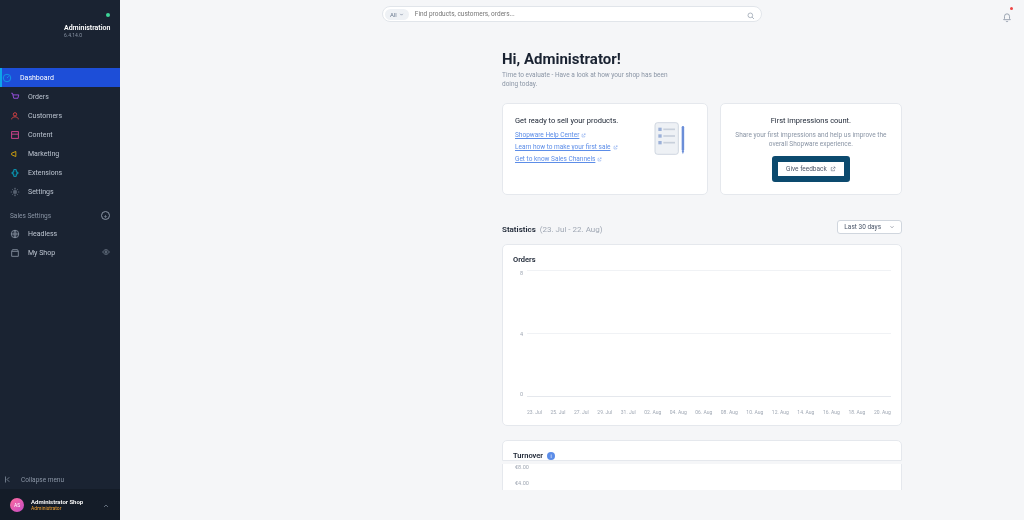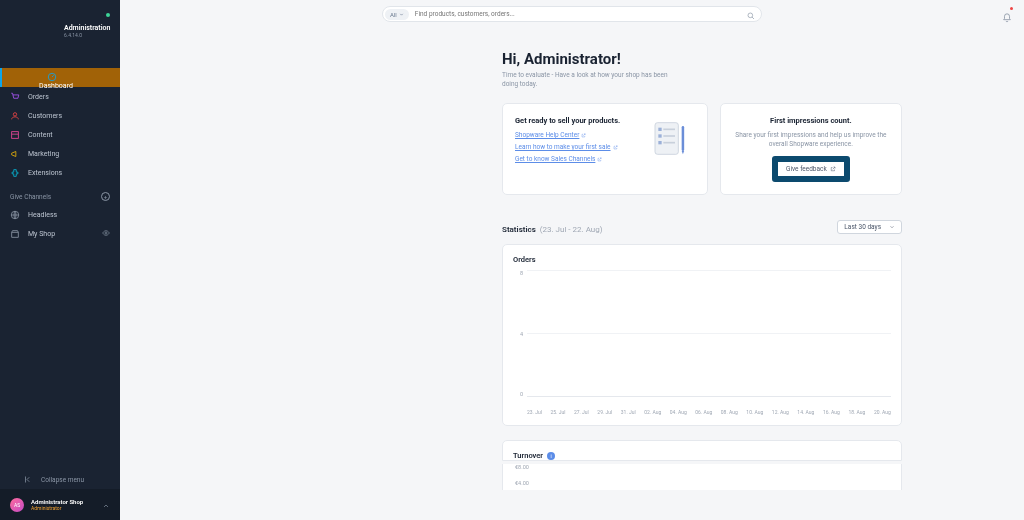--- a/index.html
+++ b/index.html
@@ -6,27 +6,27 @@
 body { background: #f5f6f8; width: 1024px; height: 520px; overflow: hidden; display: flex; }
 .sidebar { width: 120px; background: #1a2332; color: #fff; display: flex; flex-direction: column; height: 100%; position: relative; }
 .logo-row { display: flex; align-items: center; padding: 24px 10px; font-size: 7px; margin-left: 48px; }
 .logo-svg { width: 14px; height: 14px; margin-right: 6px; }
 .logo-text { display: flex; flex-direction: column; }
 .logo-title { font-size: 7px; font-weight: 600; }
 .logo-sub { font-size: 5px; color: #8a95a5; }
 .status-dot { width: 4px; height: 4px; border-radius: 50%; background: #3dd598; position: absolute; right: 10px; top: 13px; }
 .nav { margin-top: 6px; }
 .nav-item { display: flex; align-items: center; padding: 4px 10px; font-size: 7px; color: #bcc4d0; cursor: pointer; height: 19px; }
-.nav-item.active { background: #a16207; color: #fff; border-left: 2px solid #0ea5e9; padding-left: 0; flex-direction: column; }
+.nav-item.active { background: #1d4ed8; color: #fff; border-left: 2px solid #0ea5e9; padding-left: 0; }
 .nav-icon { width: 10px; height: 10px; margin-right: 8px; display: flex; align-items: center; justify-content: center; }
 .nav-icon svg { width: 10px; height: 10px; }
 .section-title { font-size: 6.5px; color: #8a95a5; padding: 4px 10px; display: flex; justify-content: space-between; align-items: center; margin-top: 6px; }
 .add-circle { width: 9px; height: 9px; border: 1px solid #8a95a5; border-radius: 50%; display: flex; align-items: center; justify-content: center; font-size: 6px; }
 .bottom-area { position: absolute; bottom: 0; width: 100%; }
-.collapse-row { display: flex; align-items: center; padding: 5px 24px; font-size: 6.5px; color: #8a95a5; cursor: pointer; }
+.collapse-row { display: flex; align-items: center; padding: 5px 4px; font-size: 6.5px; color: #8a95a5; cursor: pointer; }
 .collapse-row svg { width: 9px; height: 9px; margin-right: 8px; }
 .user-row { display: flex; align-items: center; padding: 6px 10px; background: #141c28; }
 .avatar { width: 14px; height: 14px; border-radius: 50%; background: linear-gradient(135deg,#ff6b9d,#c44bc4); display: flex; align-items: center; justify-content: center; font-size: 5px; color: #fff; margin-right: 7px; }
 .user-info { display: flex; flex-direction: column; flex: 1; }
 .user-shop { font-size: 6px; font-weight: 600; }
 .user-role { font-size: 5px; color: #f0a030; }
 .user-chev { color: #8a95a5; }
 .main { flex: 1; display: flex; flex-direction: column; height: 100%; overflow-y: auto; }
 .topbar { display: flex; align-items: center; justify-content: center; padding: 6px 0; position: relative; height: 28px; }
 .searchbox { display: flex; align-items: center; background: #fff; border: 1px solid #e1e5ea; border-radius: 10px; height: 16px; width: 380px; overflow: hidden; }
@@ -37,21 +37,21 @@
 .bell-dot { position: absolute; top: -1px; right: -1px; width: 3px; height: 3px; border-radius: 50%; background: #ef4444; }
 .content { padding: 0 0 20px 0; }
 .content-inner { max-width: 400px; margin: 16px auto; margin-left: 382px; }
 .greeting { margin-top: 22px; }
 .greeting h1 { font-size: 15px; font-weight: 700; color: #1a2332; }
 .greeting p { font-size: 6.5px; color: #8a95a5; margin-top: 3px; line-height: 1.4; max-width: 180px; }
 .cards-row { display: flex; gap: 12px; margin-top: 14px; }
 .card { background: #fff; border: 1px solid #e5e8ed; border-radius: 5px; padding: 12px; }
 .card.left { flex: 1.15; display: flex; justify-content: space-between; }
 .card.right { flex: 1; text-align: center; }
-.card-title { font-size: 7.5px; font-weight: 700; color: #1a2332; margin-bottom: 6px; }
+.card-title { font-size: 7.5px; font-weight: 400; color: #1a2332; margin-bottom: 6px; }
 .links { display: flex; flex-direction: column; gap: 4px; justify-content: space-between; }
 .link { font-size: 6.5px; color: #5c8de8; text-decoration: underline; cursor: pointer; display: flex; align-items: center; gap: 2px; }
 .ext-icon { width: 5px; height: 5px; }
 .card-desc { font-size: 6.5px; color: #8a95a5; margin-bottom: 8px; line-height: 1.3; }
 .btn { display: inline-flex; align-items: center; gap: 3px; border: 6px solid #0c4a6e; border-radius: 3px; padding: 3px 8px; font-size: 6.5px; color: #4a5568; cursor: pointer; background: #fff; }
 .illus { width: 50px; height: 50px; }
 .stats-row { display: flex; justify-content: space-between; align-items: center; margin-top: 22px; }
 .stats-title { font-size: 8px; font-weight: 600; color: #1a2332; }
 .stats-range { font-size: 8px; color: #a0a8b4; font-weight: 400; }
 .range-select { border: 1px solid #d0d6de; border-radius: 3px; padding: 2px 6px; font-size: 6.5px; color: #4a5568; display: flex; align-items: center; gap: 8px; cursor: pointer; background: #fff; }
@@ -130,24 +130,33 @@
       <span>Marketing</span>
     </div>
     <div class="nav-item">
       <span class="nav-icon">
           <svg viewBox="0 0 24 24" fill="none" stroke="#06b6d4" stroke-width="2">
             <path d="M9 4v6H5v4h4v6h6v-6h4v-4h-4V4z"></path>
           </svg>
         </span>
       <span>Extensions</span>
     </div>
+    <div class="nav-item">
+      <span class="nav-icon">
+          <svg viewBox="0 0 24 24" fill="none" stroke="#8a95a5" stroke-width="2">
+            <circle cx="12" cy="12" r="3"></circle>
+            <path d="M12 2v4M12 18v4M4 12H2M22 12h-2M6 6l2 2M16 16l2 2M6 18l2-2M16 8l2-2"></path>
+          </svg>
+        </span>
+      <span>Settings</span>
+    </div>
   </div>
 
   <div class="section-title">
-    <span>Give Channels</span>
+    <span>Sales Settings</span>
     <span class="add-circle">+</span>
   </div>
   <div class="nav-item">
     <span class="nav-icon">
         <svg viewBox="0 0 24 24" fill="none" stroke="#8a95a5" stroke-width="2">
           <circle cx="12" cy="12" r="9"></circle>
           <path d="M3 12h18M12 3c3 3 3 15 0 18M12 3c-3 3-3 15 0 18"></path>
         </svg>
       </span>
     <span>Headless</span>

